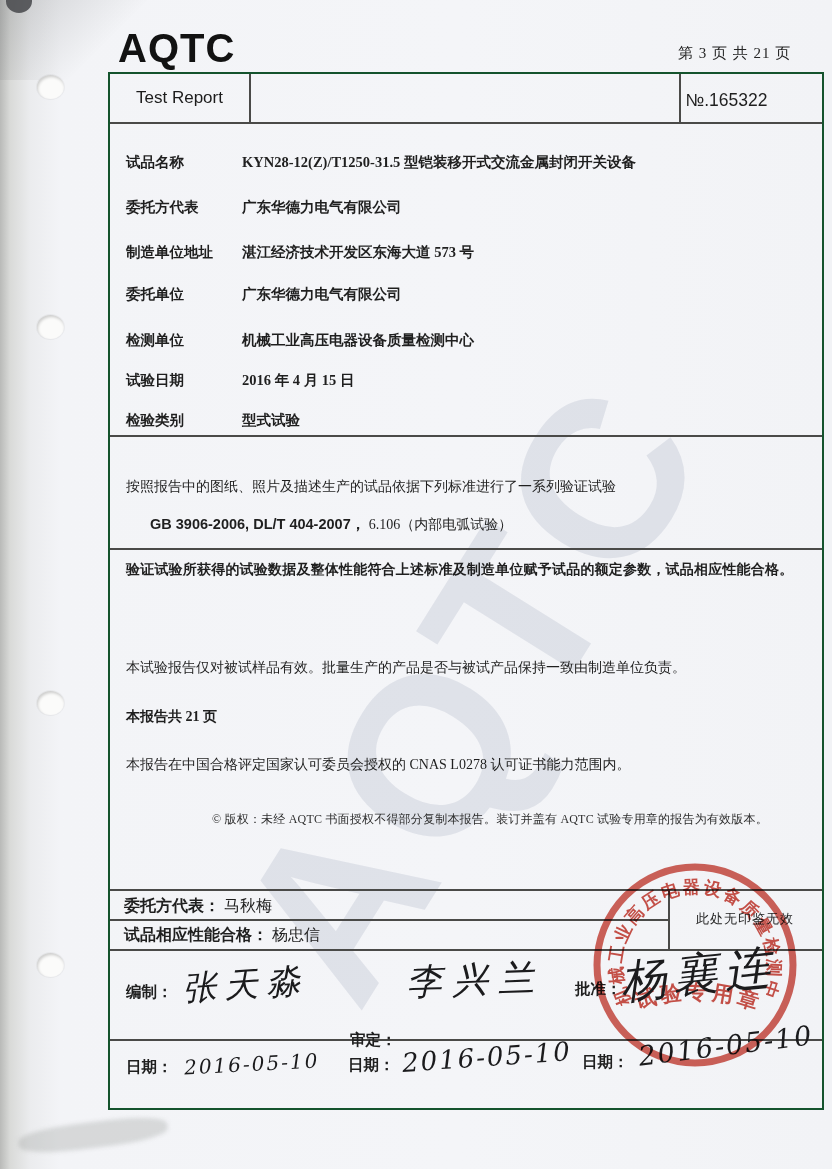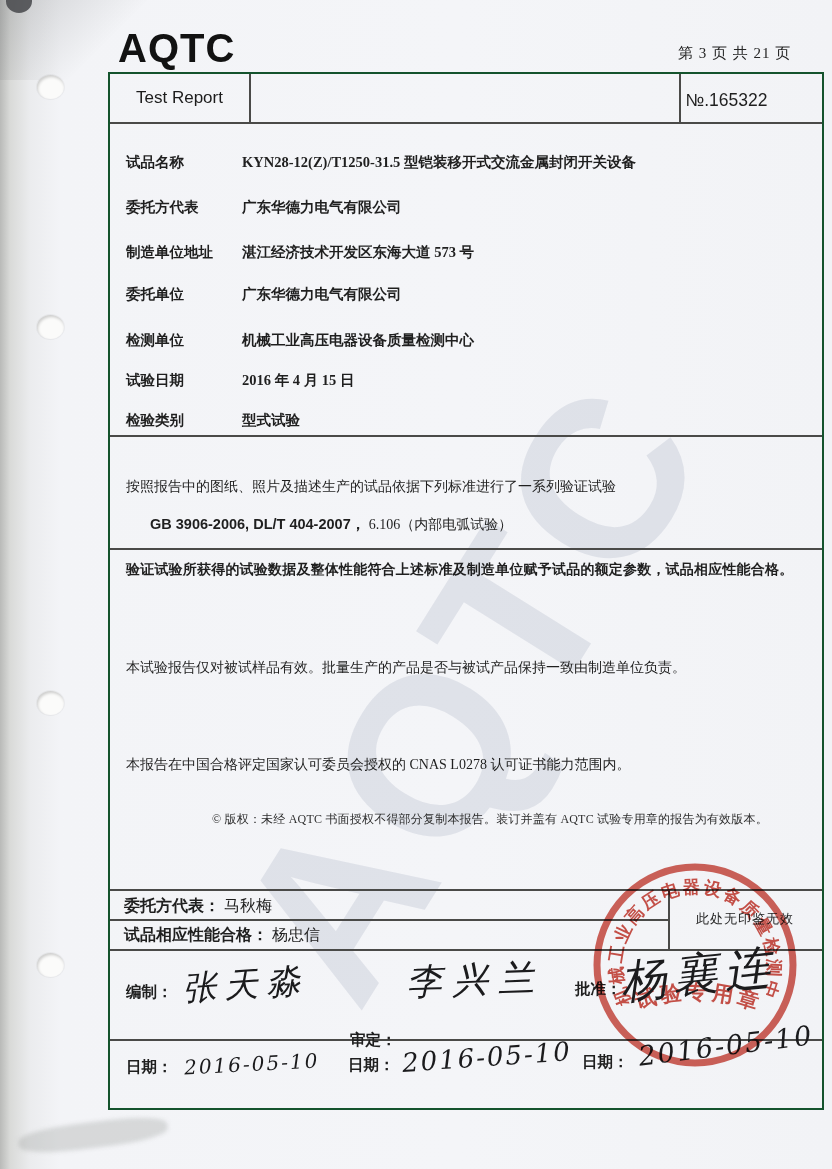--- a/index.html
+++ b/index.html
@@ -196,20 +196,21 @@
     <span class="fvalue">型式试验</span>
   </div>
 
   <div class="para p-intro">按照报告中的图纸、照片及描述生产的试品依据下列标准进行了一系列验证试验</div>
   <div class="para p-std">
     <span class="b">GB 3906-2006, DL/T 404-2007，</span>
     <span>6.106（内部电弧试验）</span>
   </div>
   <div class="para p-concl">验证试验所获得的试验数据及整体性能符合上述标准及制造单位赋予试品的额定参数，试品相应性能合格。</div>
   <div class="para p-valid">本试验报告仅对被试样品有效。批量生产的产品是否与被试产品保持一致由制造单位负责。</div>
+  <div class="para p-pages">本报告共 21 页</div>
   <div class="para p-cnas">本报告在中国合格评定国家认可委员会授权的 CNAS L0278 认可证书能力范围内。</div>
   <div class="para p-copy">© 版权：未经 AQTC 书面授权不得部分复制本报告。装订并盖有 AQTC 试验专用章的报告为有效版本。</div>
 
   <div class="foot-line fl1">
     <span class="flab">委托方代表：</span>
     <span>马秋梅</span>
   </div>
   <div class="foot-line fl2">
     <span class="flab">试品相应性能合格：</span>
     <span>杨忠信</span>

